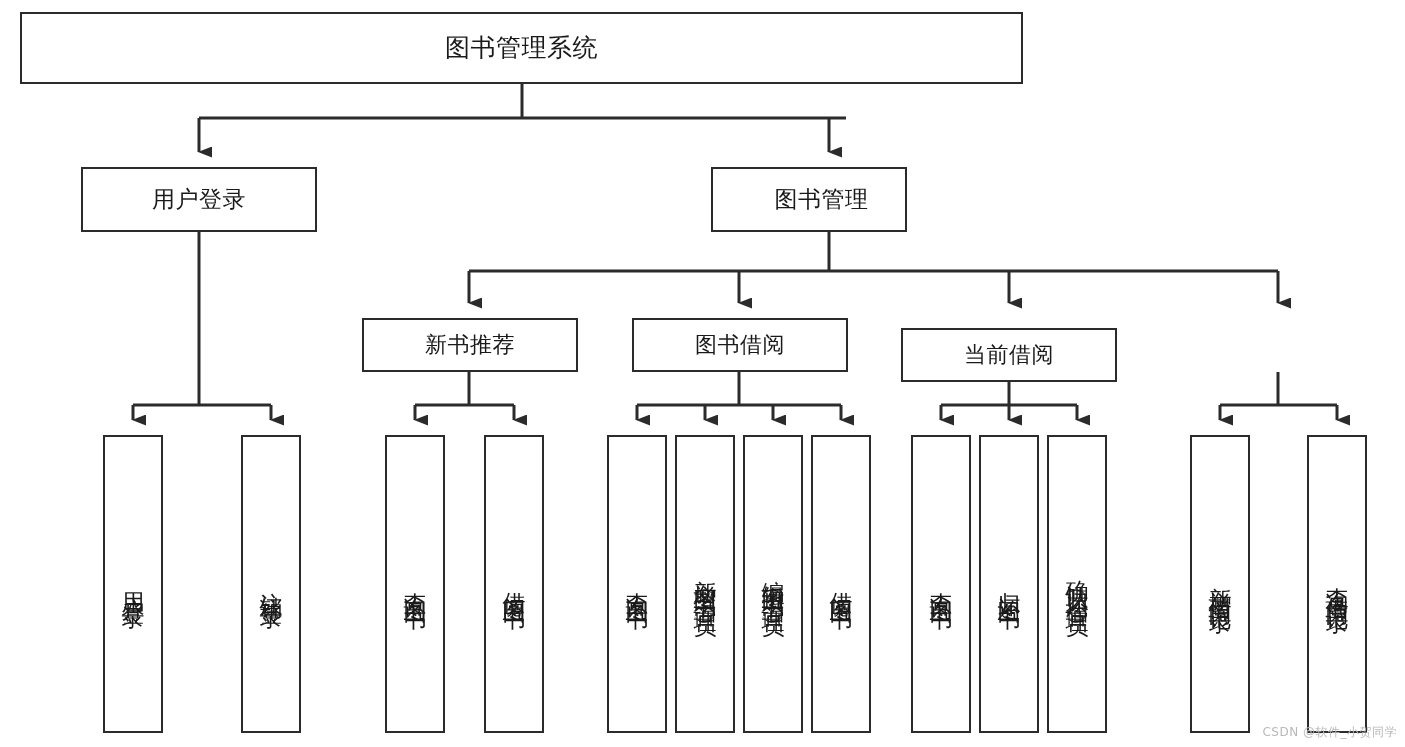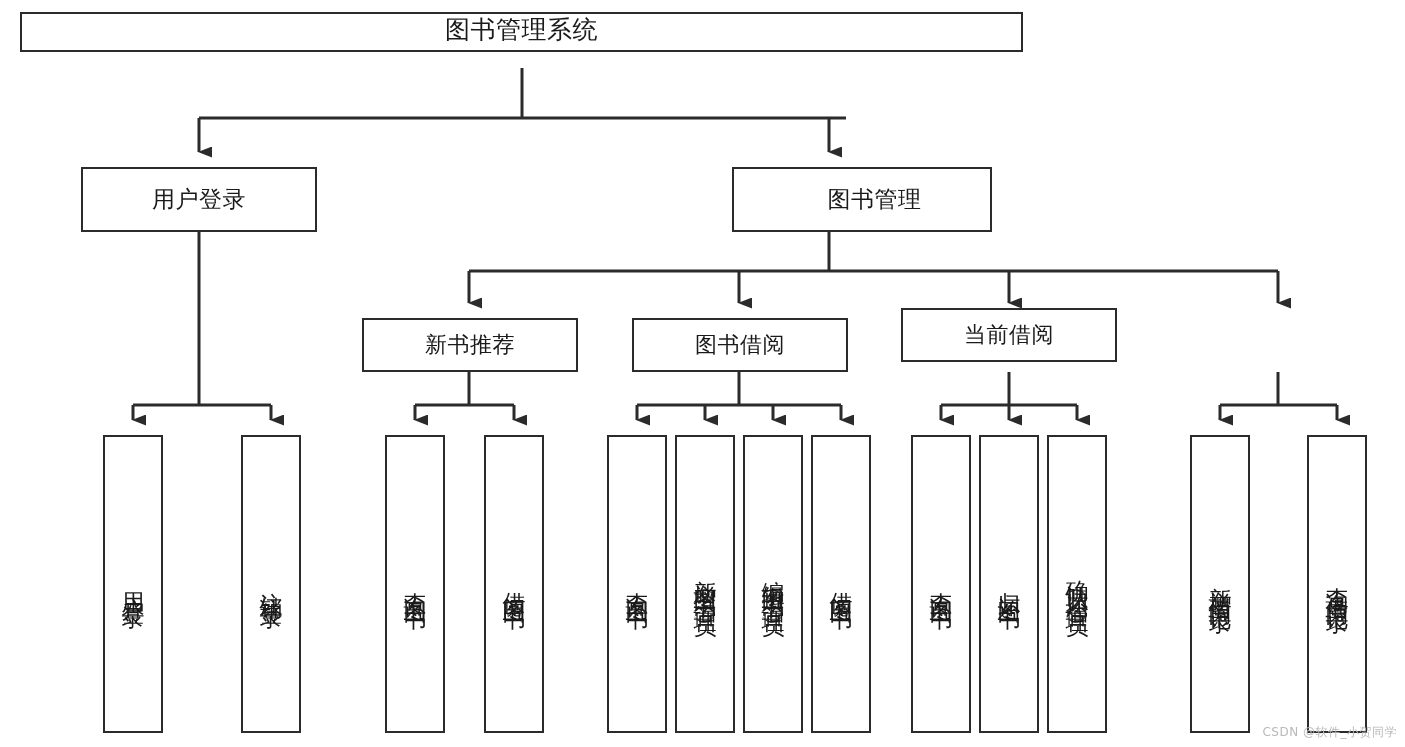--- a/index.html
+++ b/index.html
@@ -119,38 +119,38 @@
       <path d="M 1009 405 L 1009 420" marker-end="url(#arrow)"></path>
       <path d="M 1077 405 L 1077 420" marker-end="url(#arrow)"></path>
 
       <path d="M 1278 372 L 1278 405"></path>
       <path d="M 1220 405 L 1337 405"></path>
       <path d="M 1220 405 L 1220 420" marker-end="url(#arrow)"></path>
       <path d="M 1337 405 L 1337 420" marker-end="url(#arrow)"></path>
     </g>
   </svg>
 
-  <div class="node root" style="left:20px; top:12px; width:1003px; height:40px;font-family:Liberation Mono, monospace;">
+  <div class="node root" style="left:20px; top:12px; width:1003px; height:72px;">
     <span class="node-label">图书管理系统</span>
   </div>
 
   <div class="node level2" style="left:81px; top:167px; width:236px; height:65px;">
     <span class="node-label">用户登录</span>
   </div>
-  <div class="node level2" style="left:732px; top:167px; width:260px; height:65px;padding-left:25px;">
+  <div class="node level2" style="left:711px; top:167px; width:196px; height:65px;padding-left:25px;">
     <span class="node-label">图书管理</span>
   </div>
 
   <div class="node level3" style="left:362px; top:318px; width:216px; height:54px;">
     <span class="node-label">新书推荐</span>
   </div>
   <div class="node level3" style="left:632px; top:318px; width:216px; height:54px;">
     <span class="node-label">图书借阅</span>
   </div>
-  <div class="node level3" style="left:901px; top:308px; width:216px; height:54px;">
+  <div class="node level3" style="left:901px; top:328px; width:216px; height:54px;">
     <span class="node-label">当前借阅</span>
   </div>
 
   <div class="node leaf" style="left:103px; top:435px; width:60px; height:298px;">
     <span class="node-label">用户登录</span>
   </div>
   <div class="node leaf" style="left:241px; top:435px; width:60px; height:298px;">
     <span class="node-label">注销登录</span>
   </div>
 

